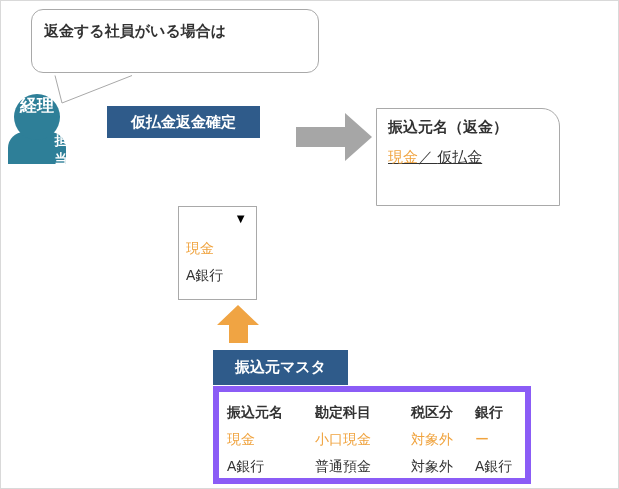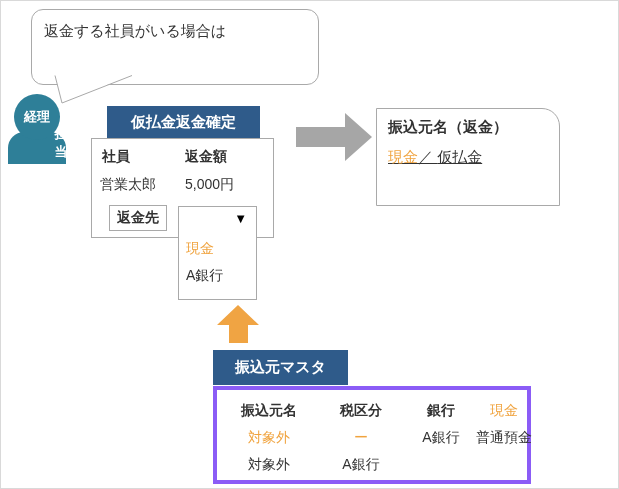--- a/index.html
+++ b/index.html
@@ -1,27 +1,27 @@
 <!DOCTYPE html>
 <html><head>
 <meta charset="utf-8">
 <style>
   html,body{margin:0;padding:0;background:#fff;}
   body{font-family:"Liberation Sans","DejaVu Sans",sans-serif;color:#333;}
   #canvas{position:relative;width:619px;height:489px;background:#fff;border:1px solid #d9d9d9;box-sizing:border-box;overflow:hidden;}
   .abs{position:absolute;}
 
   
-  .bubble{left:30px;top:8px;width:288px;height:76px;border:1px solid #a9a9a9;border-radius:12px;background:#fff;z-index:1;box-sizing:border-box;padding:8px 0 0 12px;}
+  .bubble{left:30px;top:8px;width:288px;height:64px;border:1px solid #a9a9a9;border-radius:12px;background:#fff;z-index:1;box-sizing:border-box;padding:8px 0 0 12px;font-weight:bold;}
   .bubble .line{font-size:15px;line-height:26px;color:#333;white-space:nowrap;}
   .tail-svg{left:0;top:0;width:619px;height:489px;z-index:2;pointer-events:none;}
 
   
-  .actor-head{left:13px;top:93px;width:46px;height:46px;border-radius:50%;background:#2e7f98;z-index:4;display:flex;align-items:center;justify-content:center;color:#fff;font-weight:bold;font-size:13px;}
-  .actor-body{left:7px;top:131px;width:58px;height:32px;border-radius:16px 16px 0 0;background:#2e7f98;z-index:3;display:flex;align-items:flex-end;justify-content:center;color:#fff;font-weight:bold;font-size:13px;padding-bottom:3px;box-sizing:border-box;padding-left:48px;}
+  .actor-head{left:13px;top:93px;width:46px;height:46px;border-radius:50%;background:#2e7f98;z-index:4;display:flex;justify-content:center;color:#fff;font-weight:bold;font-size:17px;}
+  .actor-body{left:7px;top:131px;width:58px;height:32px;border-radius:16px 16px 0 0;background:#2e7f98;z-index:3;display:flex;justify-content:center;color:#fff;font-weight:bold;font-size:13px;padding-bottom:3px;box-sizing:border-box;padding-left:48px;}
 
   
   .title-bar{background:#2f5b8a;color:#fff;font-weight:bold;font-size:15px;display:flex;align-items:center;justify-content:center;z-index:1;}
   .bar-refund{left:90px;top:105px;width:153px;height:32px;margin-left:16px;}
   .bar-master{left:212px;top:349px;width:135px;height:35px;}
 
   
   .refund-box{left:90px;top:137px;width:183px;height:100px;border:1px solid #a9a9a9;background:#fff;box-sizing:border-box;z-index:1;}
   .refund-box .cell{position:absolute;font-size:14px;white-space:nowrap;}
   .bold{font-weight:bold;}
@@ -37,21 +37,21 @@
 
   
   .journal-box{left:375px;top:107px;width:184px;height:98px;border:1px solid #a9a9a9;border-radius:0 18px 0 0;background:#fff;box-sizing:border-box;z-index:1;}
   .journal-title{position:absolute;left:11px;top:9px;font-size:15px;font-weight:bold;white-space:nowrap;}
   .journal-line{position:absolute;left:11px;top:39px;font-size:15px;white-space:nowrap;text-decoration:underline;}
 
   
   .arrows-svg{left:0;top:0;width:619px;height:489px;z-index:0;pointer-events:none;}
 
   
-  .master-box{left:212px;top:385px;width:318px;height:98px;border:4px solid #8b5cf6;background:#fff;box-sizing:border-box;z-index:1;text-align:center;}
+  .master-box{left:212px;top:385px;width:318px;height:98px;border:6px solid #8b5cf6;background:#fff;box-sizing:border-box;z-index:1;}
   .mt-grid{position:absolute;left:8px;top:7px;display:grid;grid-template-columns:88px 96px 64px 62px;grid-auto-rows:27px;align-items:center;font-size:14px;}
   .mt-grid .hd{font-weight:bold;}
   .mt-grid div{white-space:nowrap;}
 </style>
 </head>
 <body>
 
 <div id="canvas">
 
   <svg class="abs arrows-svg">
@@ -71,51 +71,46 @@
   <div class="abs actor-body">
     <span>担当</span>
   </div>
   <div class="abs actor-head">
     <span>経理</span>
   </div>
 
   <div class="abs title-bar bar-refund">
     <span>仮払金返金確定</span>
   </div>
-  <div class="abs refund-box">
-    <div class="cell bold" style="left:10px;top:9px;">社員</div>
-    <div class="cell bold" style="left:93px;top:9px;">返金額</div>
-    <div class="cell" style="left:8px;top:37px;">営業太郎</div>
-    <div class="cell" style="left:93px;top:37px;">5,000円</div>
-    <div class="btn-refundto">返金先</div>
-  </div>
 
   <div class="abs dropdown">
     <div class="dd-caret">▼</div>
     <div class="dd-opt opt0 orange">現金</div>
     <div class="dd-opt opt1">A銀行</div>
   </div>
 
   <div class="abs journal-box">
     <div class="journal-title">振込元名（返金）</div>
     <div class="journal-line">
       <span class="orange">現金</span><span>／ </span><span>仮払金</span>
     </div>
   </div>
 
   <div class="abs title-bar bar-master">
     <span>振込元マスタ</span>
   </div>
   <div class="abs master-box">
     <div class="mt-grid">
       <div class="hd">振込元名</div>
+      <div class="hd">勘定科目</div>
       <div class="hd">税区分</div>
       <div class="hd">銀行</div>
 
       <div class="orange">現金</div>
+      <div class="orange">小口現金</div>
       <div class="orange">対象外</div>
       <div class="orange">ー</div>
 
       <div>A銀行</div>
       <div>普通預金</div>
       <div>対象外</div>
       <div>A銀行</div>
     </div>
   </div>
 

